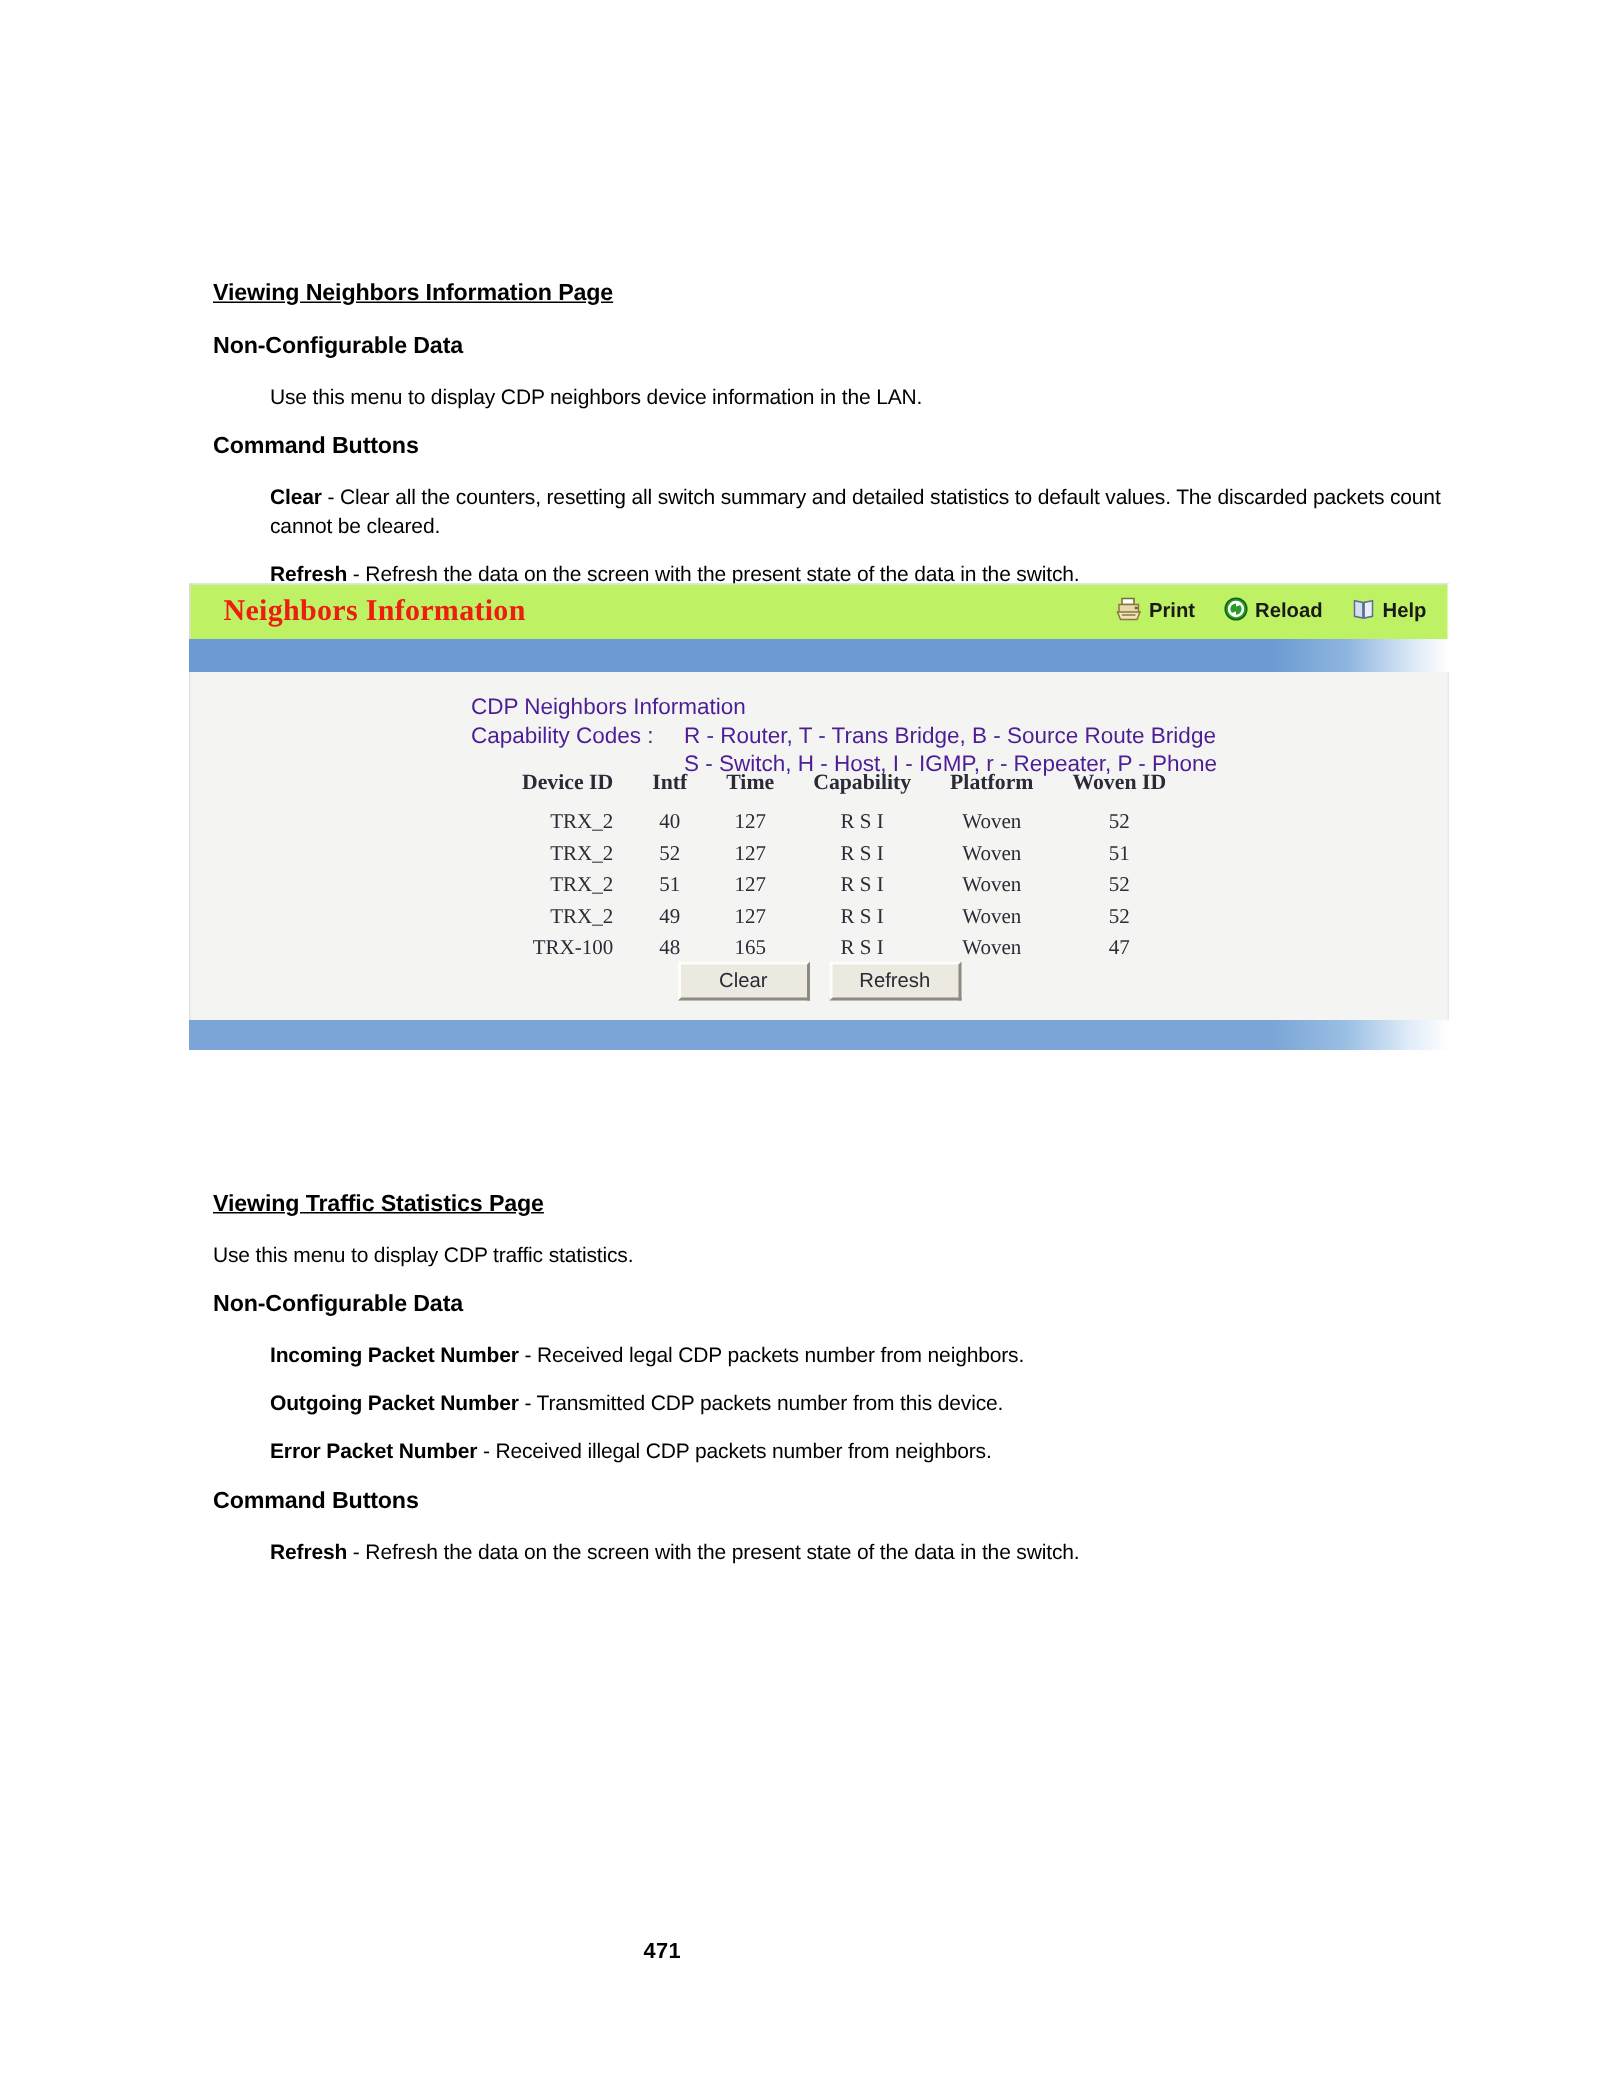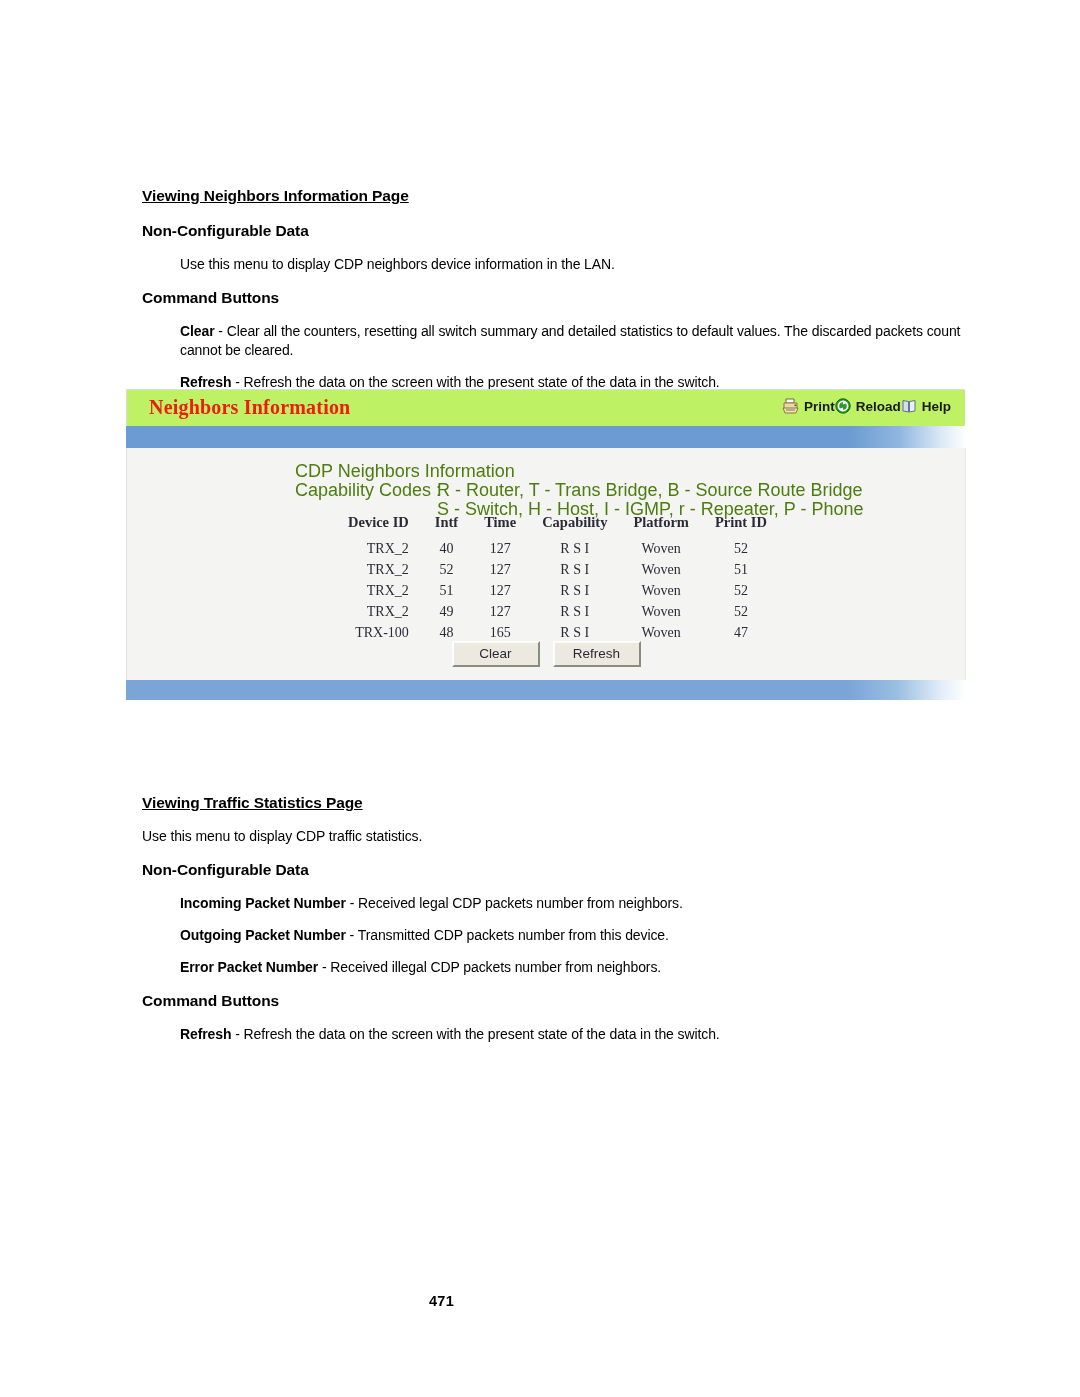--- a/index.html
+++ b/index.html
@@ -85,20 +85,21 @@
     color: #ee1c11;
     letter-spacing: 0.2px;
   }
 
   .shot-tools {
     position: absolute;
     right: 14px;
     top: 8px;
     display: flex;
     align-items: center;
+    gap: 19px;
   }
   .tool {
     display: flex;
     align-items: center;
     gap: 5px;
     font-size: 13.5px;
     font-weight: bold;
     color: #1a1a1a;
     font-family: "Liberation Sans", sans-serif;
   }
@@ -118,25 +119,25 @@
   .shot-body {
     background: #f4f4f2;
     border-left: 1px solid #e2e2e0;
     border-right: 1px solid #e8e8e6;
     height: 232px;
     position: relative;
   }
 
   .cdp-block {
     position: absolute;
-    left: 168px;
+    left: 187px;
     top: 14px;
     font-family: "Liberation Sans", sans-serif;
-    font-size: 18px;
-    color: #4d7c0f;
+    font-size: 15px;
+    color: #4c1d95;
   }
   .cdp-line { line-height: 19px; white-space: nowrap; }
   .cdp-label { display: inline-block; width: 142px; }
 
   table.neigh {
     position: absolute;
     left: 208px;
     top: 66px;
     border-collapse: collapse;
     font-family: "Liberation Serif", serif;
@@ -264,21 +265,21 @@
       </div>
 
       <table class="neigh">
         <thead>
           <tr>
             <th>Device ID</th>
             <th>Intf</th>
             <th>Time</th>
             <th>Capability</th>
             <th>Platform</th>
-            <th>Print ID</th>
+            <th>Woven ID</th>
           </tr>
         </thead>
         <tbody>
           <tr>
             <td class="dev">TRX_2</td>
             <td>40</td>
             <td>127</td>
             <td>R S I</td>
             <td>Woven</td>
             <td>52</td>

